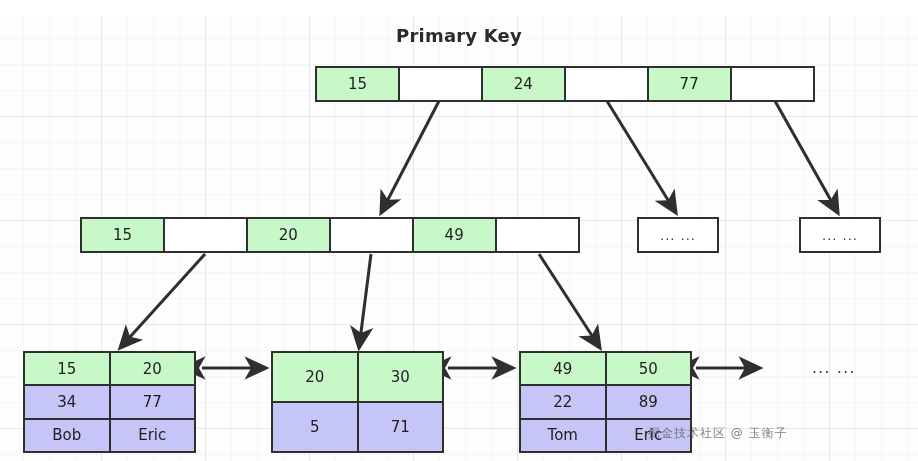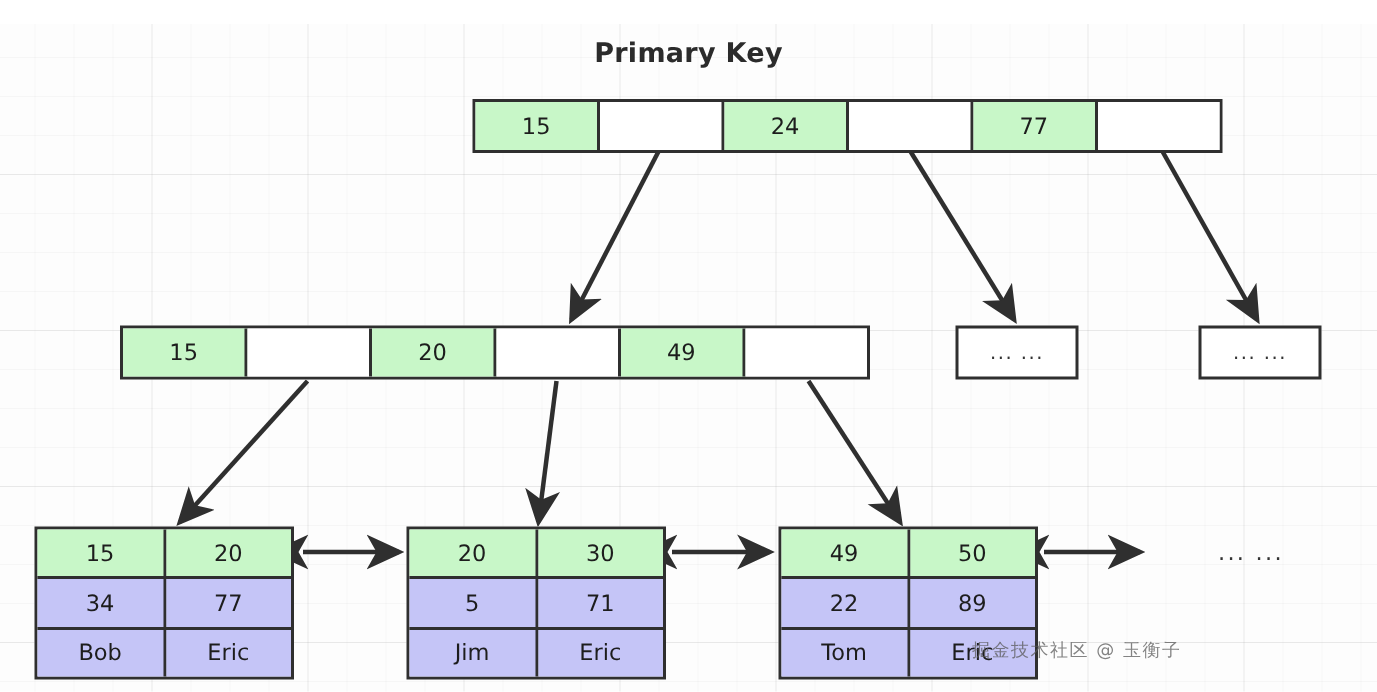--- a/index.html
+++ b/index.html
@@ -243,24 +243,20 @@
 
   <div class="leaf-node" style="left:271px; top:335px; width:173px; height:102px;">
     <div class="leaf-row key-row">
       <div class="leaf-cell">20</div>
       <div class="leaf-cell">30</div>
     </div>
     <div class="leaf-row data-row">
       <div class="leaf-cell">5</div>
       <div class="leaf-cell">71</div>
     </div>
-    <div class="leaf-row data-row">
-      <div class="leaf-cell">Jim</div>
-      <div class="leaf-cell">Eric</div>
-    </div>
   </div>
 
   <div class="leaf-node" style="left:519px; top:335px; width:173px; height:102px;">
     <div class="leaf-row key-row">
       <div class="leaf-cell">49</div>
       <div class="leaf-cell">50</div>
     </div>
     <div class="leaf-row data-row">
       <div class="leaf-cell">22</div>
       <div class="leaf-cell">89</div>

